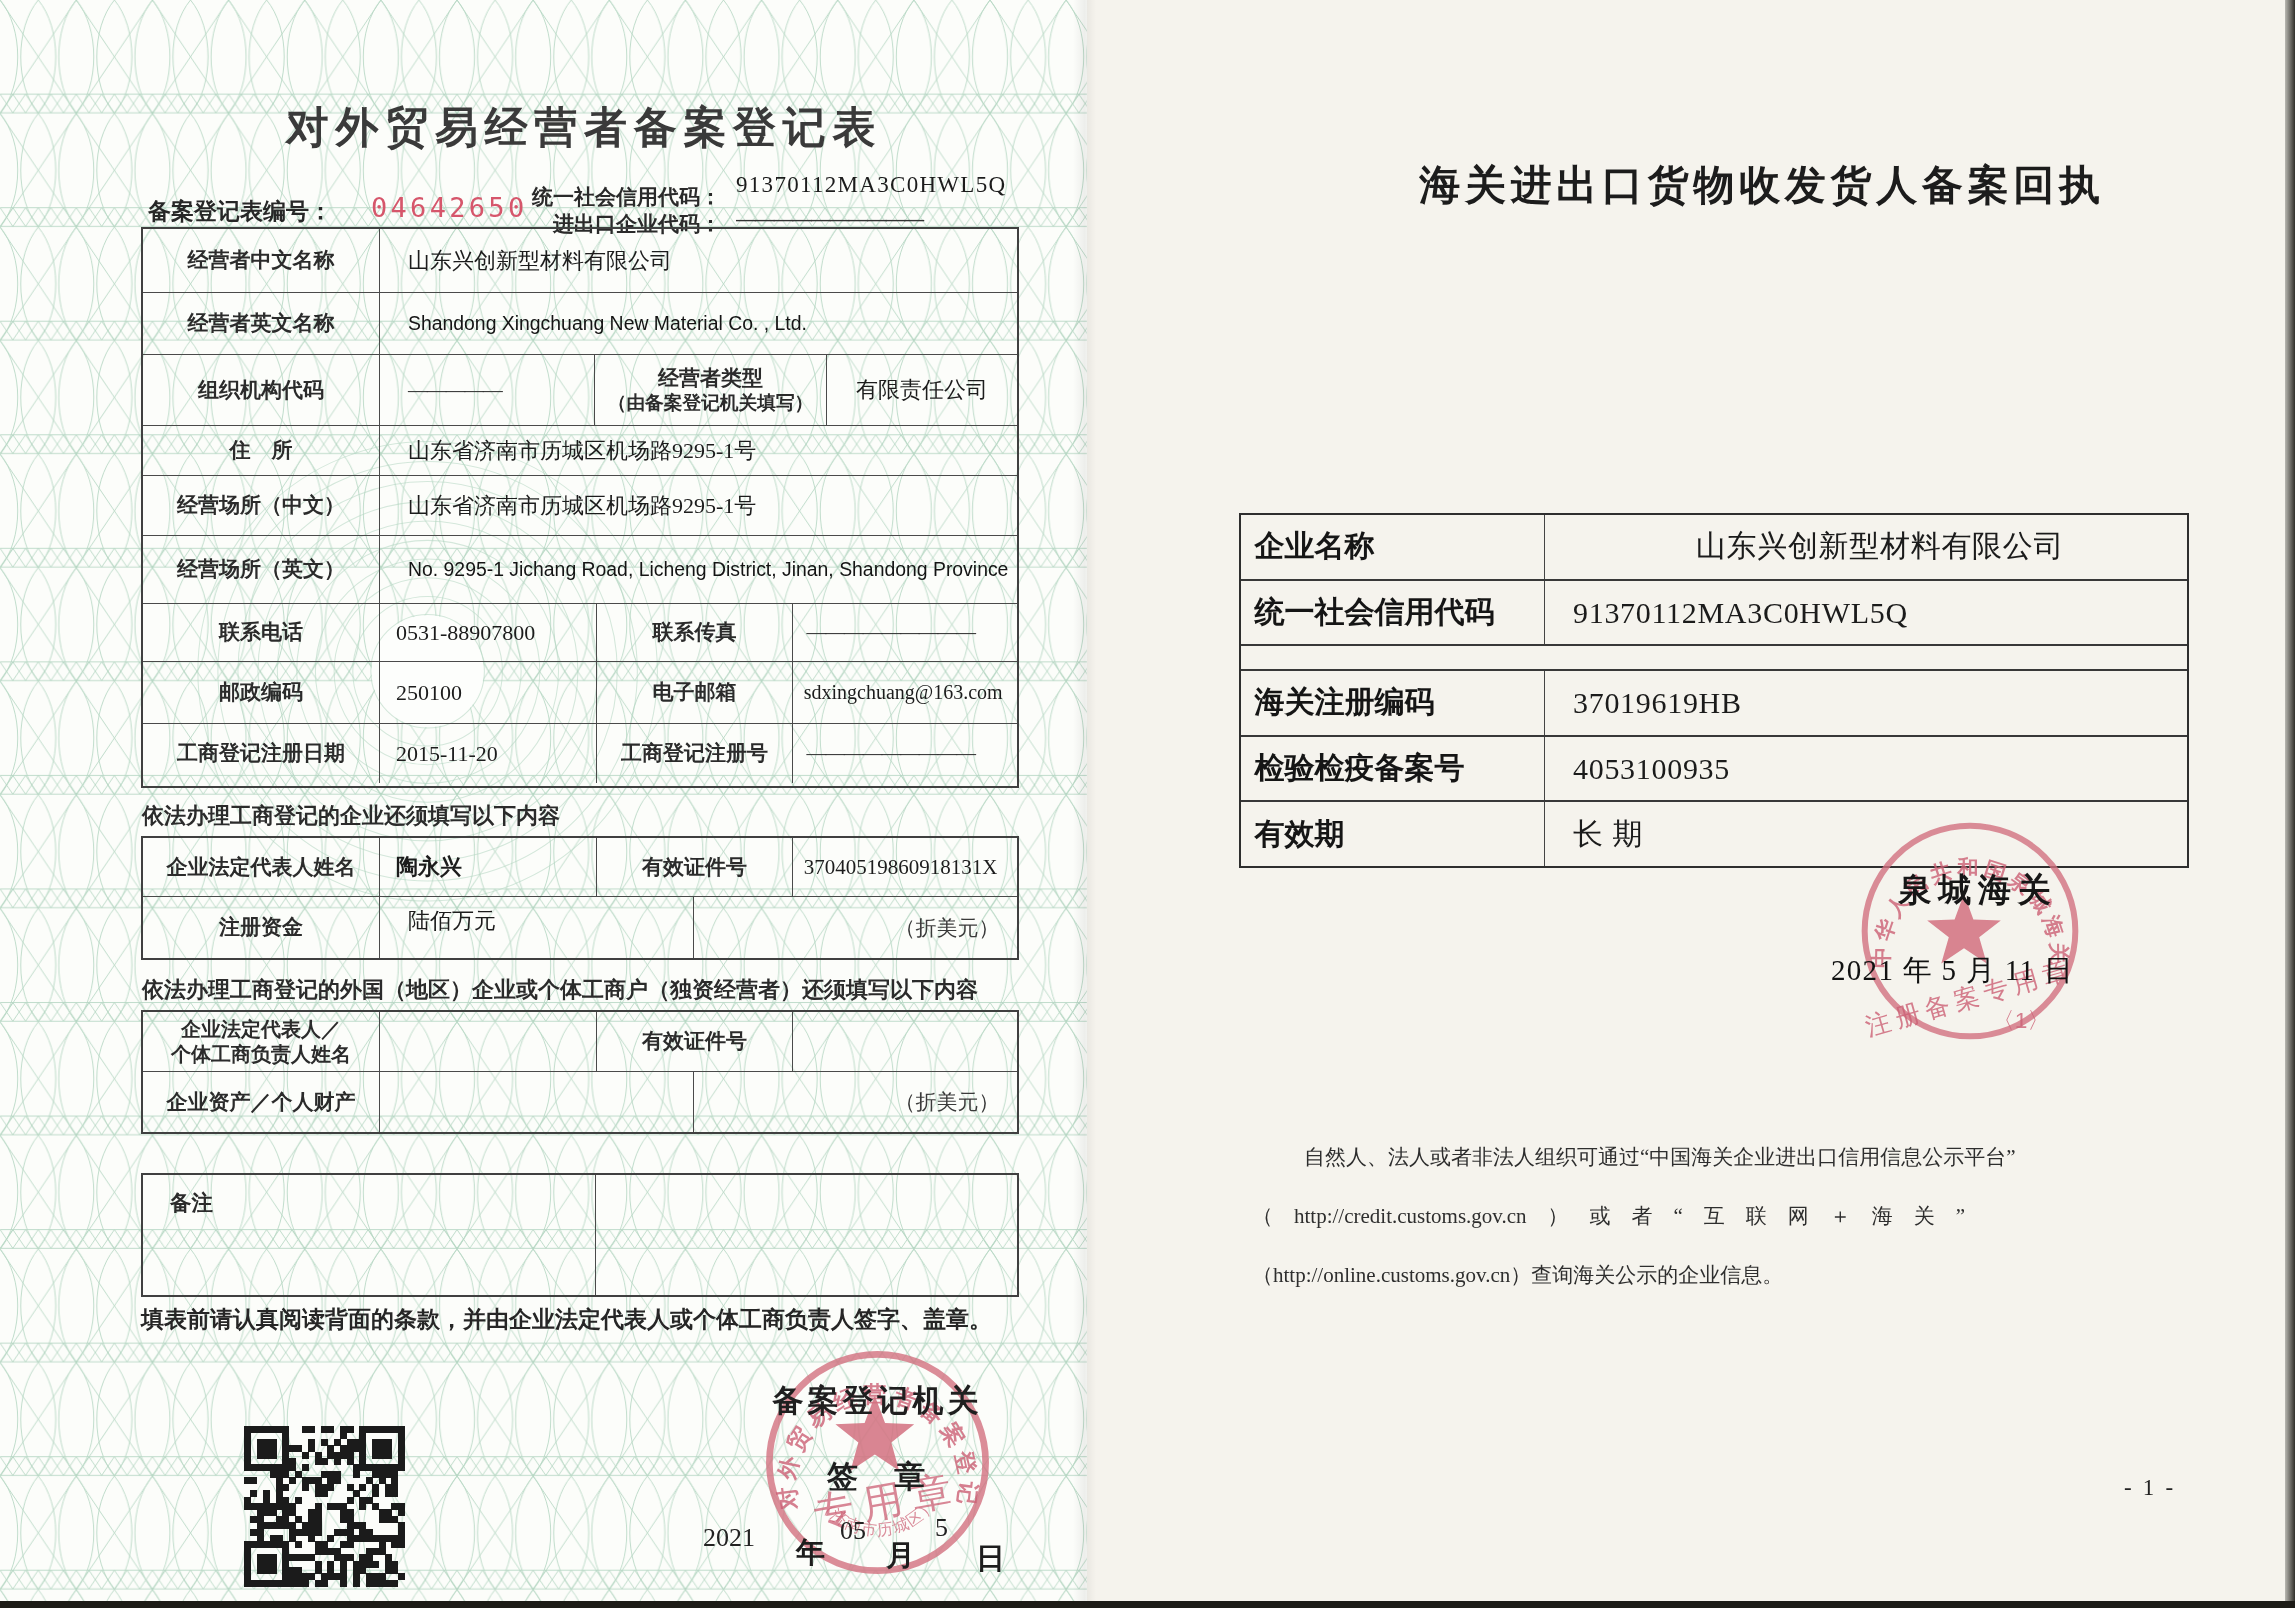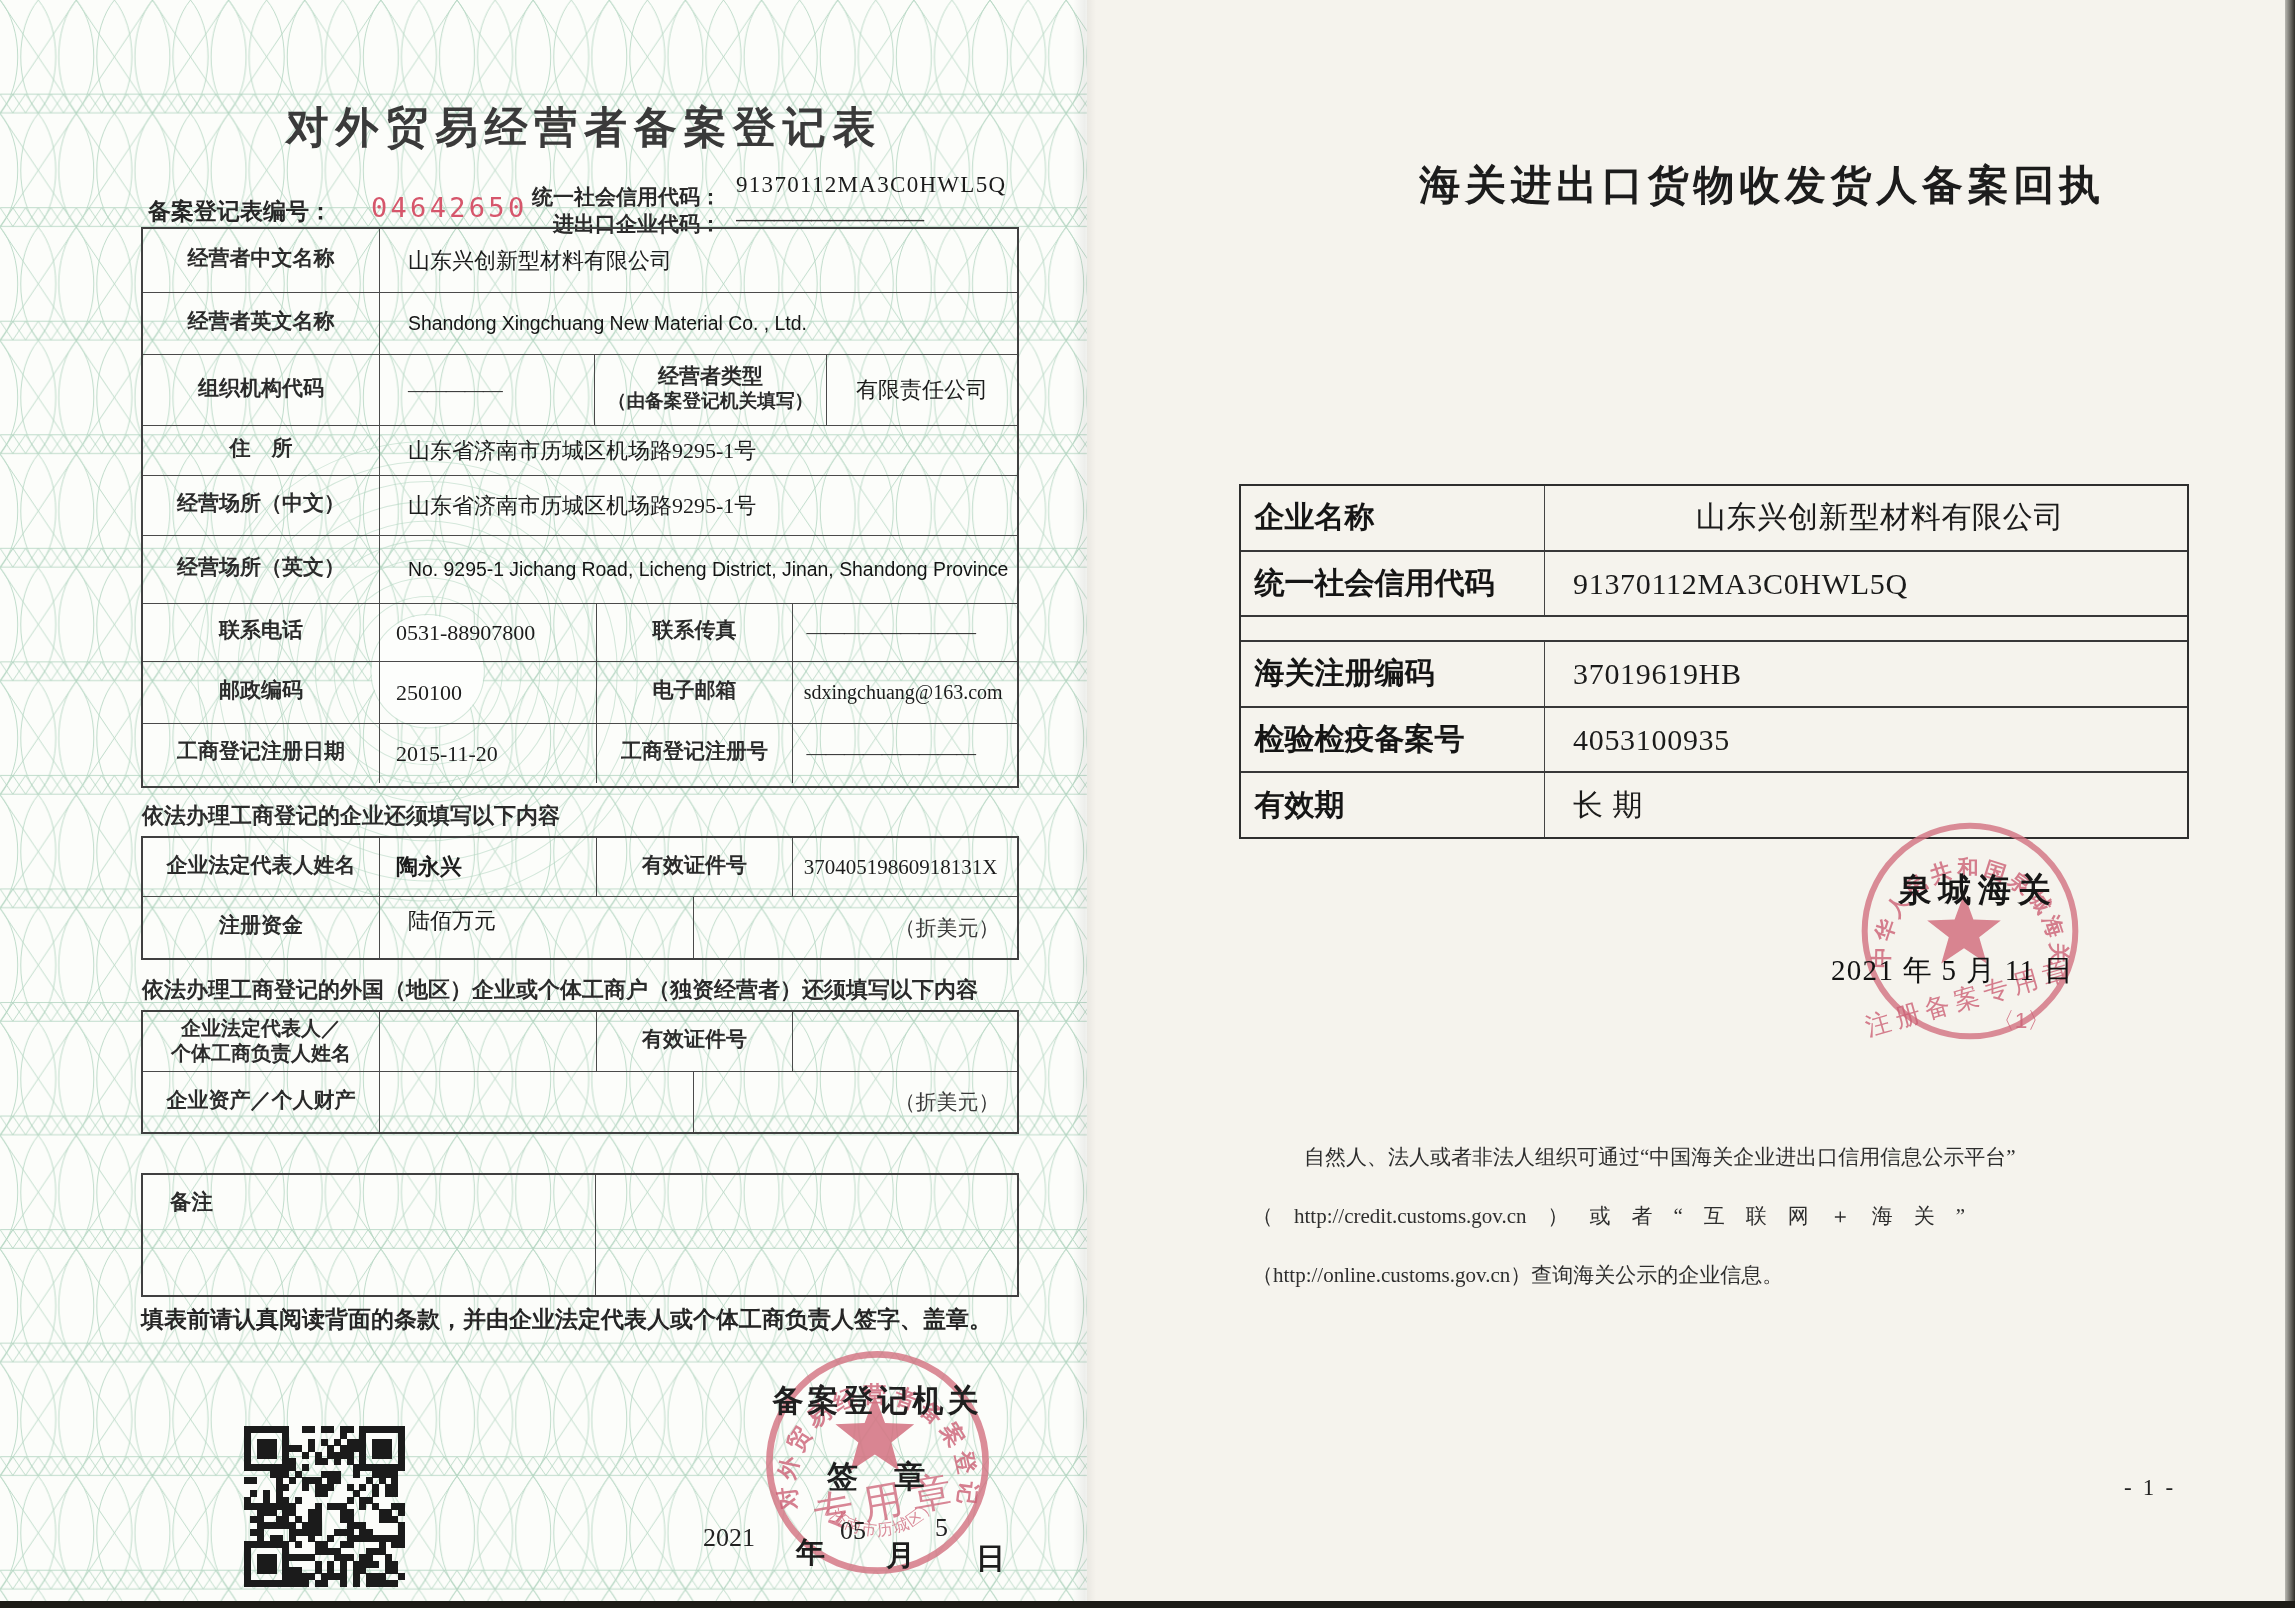--- a/index.html
+++ b/index.html
@@ -31,21 +31,21 @@
   .heading{position:absolute;font-size:22px;font-weight:600;color:#2b2b2b;}
   .footnote{position:absolute;left:141px;top:1304px;font-size:23px;font-weight:600;color:#262626;}
   
   .tbl{position:absolute;border:2px solid #404040;display:flex;flex-direction:column;
        overflow:hidden;box-sizing:border-box;}
   .tr{display:flex;flex:0 0 auto;}
   .tr + .tr{border-top:1.3px solid #4a4a4a;}
   .tc{display:flex;align-items:center;justify-content:center;text-align:center;
       box-sizing:border-box;overflow:hidden;}
   .tc + .tc{border-left:1.3px solid #4a4a4a;}
-  .lab{font-size:21px;font-weight:600;color:#2b2b2b;line-height:1.25;font-family:Liberation Mono, monospace;}
+  .lab{font-size:21px;font-weight:600;color:#2b2b2b;line-height:1.25;}
   .val{justify-content:flex-start;text-align:left;padding-left:28px;
        font-size:22px;color:#1c1c1c;font-family:"Liberation Serif",serif;}
   .val-sans{font-family:"Liberation Sans",sans-serif;font-size:19.4px;color:#141414;}
   .val-dash{color:#333;letter-spacing:-1.3px;font-size:20px;}
   .val-tight{padding-left:10.7px;font-size:20px;line-height:1.15;word-break:break-all;
              padding-right:5.3px;}
   .val-usd{justify-content:flex-end;padding-left:0;padding-right:17.4px;font-size:21px;color:#3a3a3a;}
   .cell-center{justify-content:center;text-align:center;padding-left:0;}
   .remark-lab{align-items:flex-start;justify-content:flex-start;padding:14.7px 0 0 27px;}
   
@@ -53,21 +53,21 @@
   .ovp{position:absolute;color:#1f1f1f;}
   .ovp-c{text-align:center;}
   .l-st1{left:744px;top:1380px;width:267px;font-size:31px;font-weight:bold;letter-spacing:4px;}
   .l-st2{left:744px;top:1456px;width:267px;font-size:31px;font-weight:bold;letter-spacing:2.7px;}
   .d-num{font-family:"Liberation Serif",serif;font-size:26px;color:#222;}
   .d-unit{font-size:29px;font-weight:600;color:#1d1d1d;}
   
   .r-title{position:absolute;left:134px;top:158px;width:1082px;text-align:center;
            font-size:41px;font-weight:bold;letter-spacing:4.7px;color:#1c1c1c;
            font-family:"Liberation Serif",serif;}
-  .rtbl{position:absolute;left:152px;top:484px;width:950px;height:355px;
+  .rtbl{position:absolute;left:152px;top:513px;width:950px;height:355px;
         border:2px solid #2e2e2e;display:flex;flex-direction:column;box-sizing:border-box;
         overflow:hidden;background:transparent;}
   .rtr{display:flex;flex:1 1 auto;}
   .rtr + .rtr{border-top:2px solid #383838;}
   .rlab{flex:0 0 304px;display:flex;align-items:center;padding-left:13.4px;box-sizing:border-box;
         font-size:30px;font-weight:700;color:#151515;border-right:1.3px solid #444;}
   .rval{flex:1;display:flex;align-items:center;padding-left:28px;font-size:30px;color:#1b1b1b;
         font-family:"Liberation Serif",serif;letter-spacing:0.7px;}
   .r-stamp-name{left:1878px;top:868px;width:200px;font-size:33px;letter-spacing:6.7px;
                 font-weight:600;font-family:"Liberation Serif",serif;color:#161616;}

